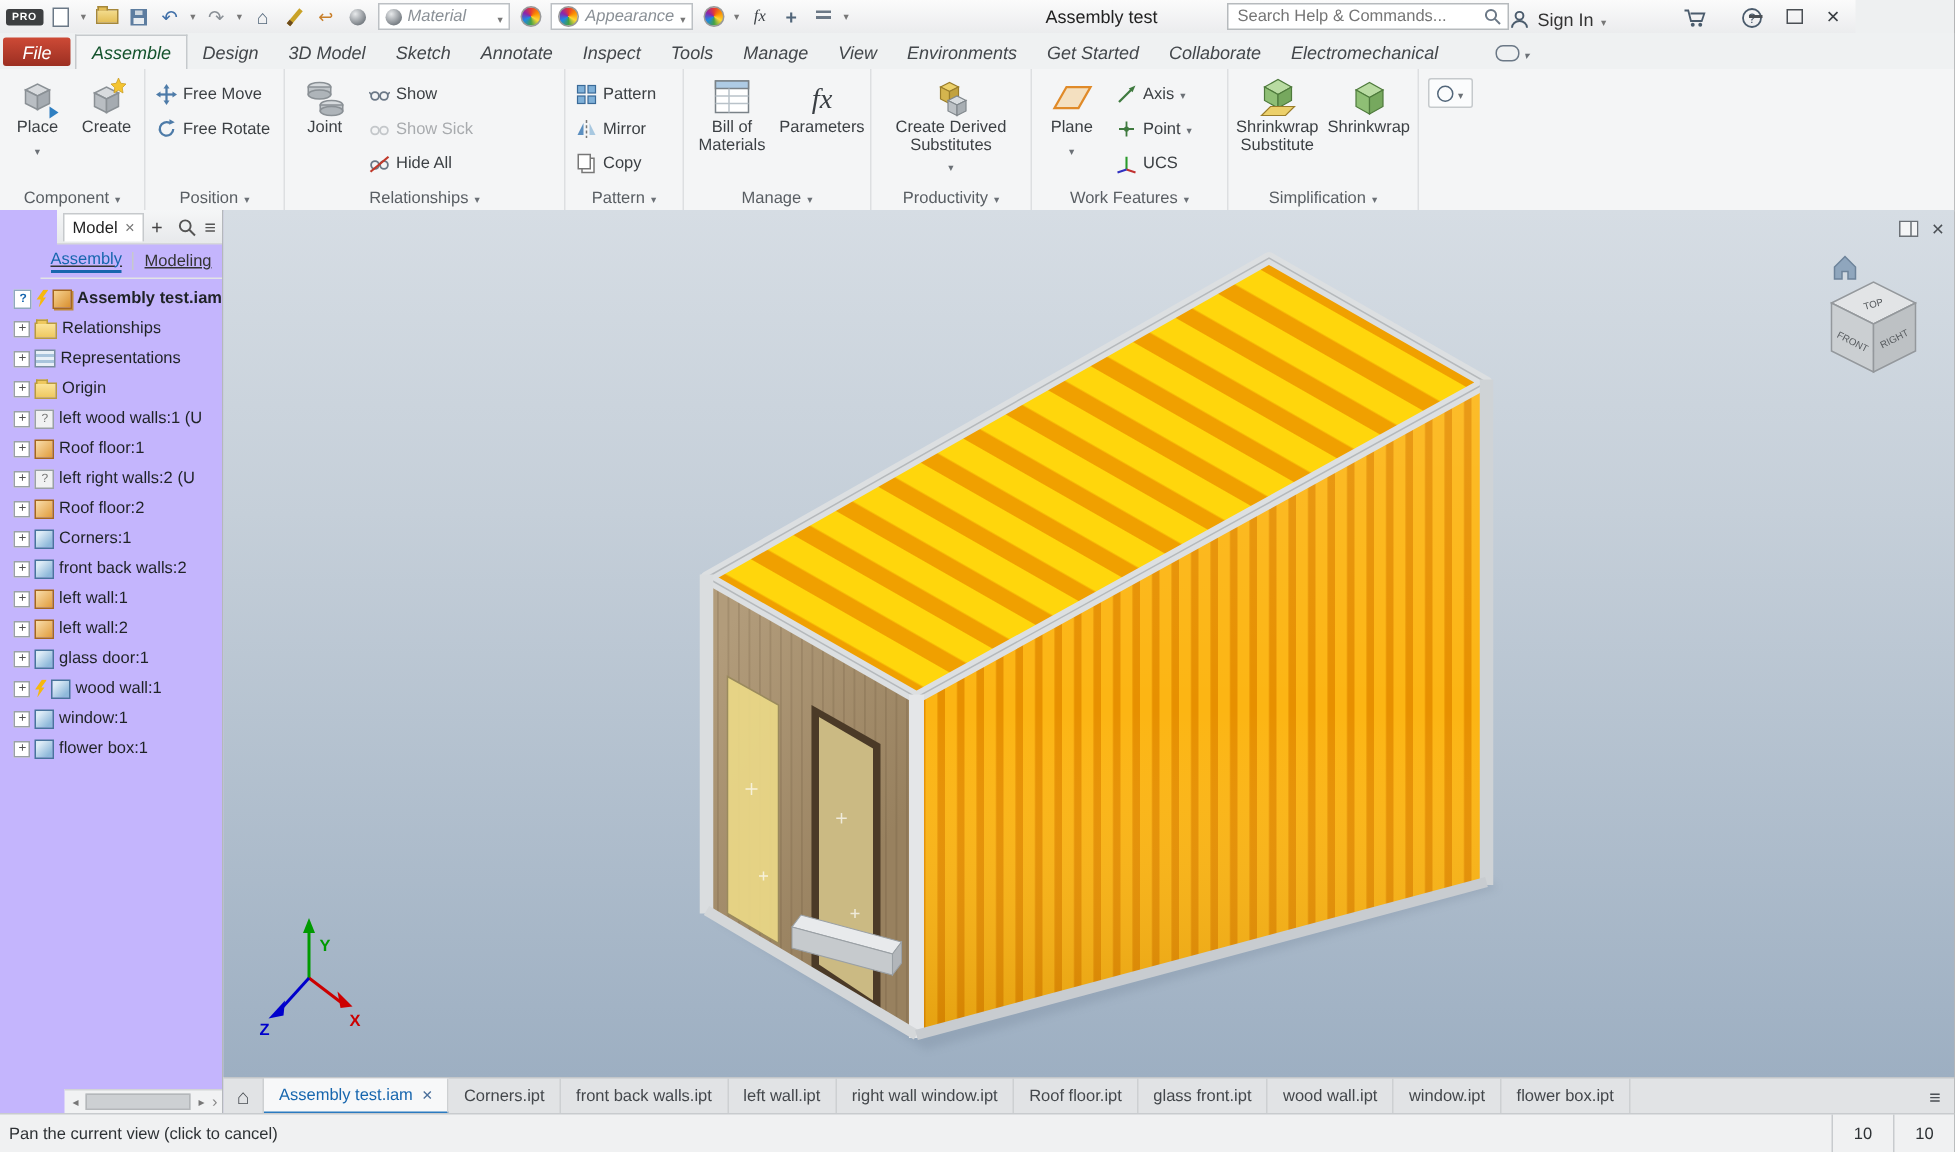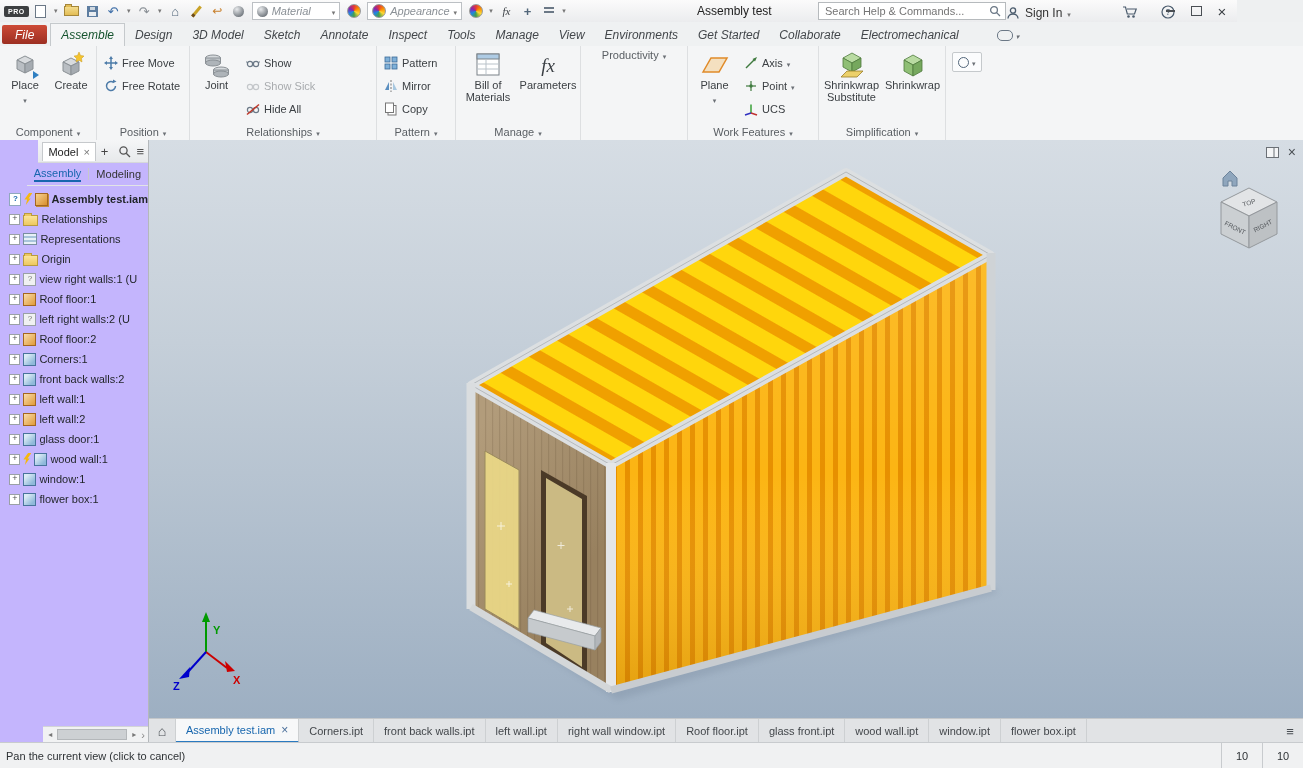--- a/index.html
+++ b/index.html
@@ -79,21 +79,21 @@
 
   
   .browser{position:absolute;left:0;top:140px;width:148px;height:602px;background:#c4b5fd;
     border-right:1px solid #b4b8bb;display:flex;flex-direction:column;align-items:flex-end;}
   .bheader{height:22px;background:linear-gradient(#f5f6f7,#e7e9eb);border-bottom:1px solid #d6d8da;
     display:flex;align-items:center;padding:0 4px;gap:5px;flex:none;}
   .btab{display:flex;align-items:center;gap:5px;background:#fff;border:1px solid #c6c9cc;border-bottom:none;height:18px;padding:0 5px;font-size:11px;color:#222;}
   .bclose::before{content:"×";font-size:11px;color:#777;}
   .badd::before{content:"+";font-size:13px;color:#444;}
   .bsp{flex:1;}
-  .bsub{height:22px;border-bottom:1px solid #e2e4e6;display:flex;align-items:center;padding:0 7px;gap:7px;font-size:11px;flex:none;}
+  .bsub{height:22px;border-bottom:1px solid #e2e4e6;display:flex;align-items:center;padding:0 7px;gap:7px;font-size:11px;flex:none;text-decoration:underline;}
   .bsub .asm{color:#1766ae;border-bottom:2px solid #1766ae;padding-bottom:1px;}
   .vsep{width:1px;height:12px;background:#c6c9cc;}
   .btree{flex:1;overflow:hidden;padding-top:3px;}
   .trow{display:flex;align-items:center;height:20px;gap:3px;padding-left:3px;white-space:nowrap;overflow:hidden;font-size:11px;color:#1f2326;}
   .trow.root .tlabel{font-weight:bold;}
   .tlabel{overflow:hidden;white-space:nowrap;}
   .exp{width:9px;height:9px;flex:none;border:1px solid #9aa0a5;background:#fff;font-size:9px;line-height:7px;text-align:center;color:#555;}
   .exp::before{content:"+";}
   .pi{width:11px;height:11px;flex:none;border:1px solid #49749c;background:linear-gradient(135deg,#dcebf6 20%,#8fb9da 80%);}
   .pi.orange{border-color:#a5671f;background:linear-gradient(135deg,#f9ddac,#e09b3a);}
@@ -425,20 +425,38 @@
           <span class="rlabel">Parameters</span>
         </div>
       </div>
       <div class="rpanel-label">
         <span>Manage</span>
           <span class="pdd"></span>
       </div>
     </div>
 
     <div class="rpanel" style="width:106px">
+      <div class="rpanel-content" style="justify-content:center">
+        <div class="rbig xwide">
+          <svg width="30" height="30">
+              <g stroke="#9a7d2a" stroke-width="0.8">
+                <polygon points="8,8 14,5 20,8 14,11" fill="#ecd06a"></polygon>
+                <polygon points="8,8 14,11 14,19 8,16" fill="#d4b44e"></polygon>
+                <polygon points="14,11 20,8 20,16 14,19" fill="#c2a23e"></polygon>
+              </g>
+              <g stroke="#80878c" stroke-width="0.8">
+                <polygon points="13,17 19,14 25,17 19,20" fill="#d9dde0"></polygon>
+                <polygon points="13,17 19,20 19,27 13,24" fill="#bcc1c5"></polygon>
+                <polygon points="19,20 25,17 25,24 19,27" fill="#a8aeb3"></polygon>
+              </g>
+            </svg>
+          <span class="rlabel">Create Derived Substitutes</span>
+          <span class="pdd"></span>
+        </div>
+      </div>
       <div class="rpanel-label">
         <span>Productivity</span>
           <span class="pdd"></span>
       </div>
     </div>
 
     <div class="rpanel" style="width:130px">
       <div class="rpanel-content">
         <div class="rbig">
           <svg width="30" height="30">
@@ -558,21 +576,21 @@
         <span class="tlabel">Representations</span>
       </div>
       <div class="trow">
         <span class="exp"></span>
         <span class="fi"></span>
         <span class="tlabel">Origin</span>
       </div>
       <div class="trow">
         <span class="exp"></span>
         <span class="pi unres"></span>
-        <span class="tlabel">view right walls:1 (U</span>
+        <span class="tlabel">left wood walls:1 (U</span>
       </div>
       <div class="trow">
         <span class="exp"></span>
         <span class="pi orange"></span>
         <span class="tlabel">Roof floor:1</span>
       </div>
       <div class="trow">
         <span class="exp"></span>
         <span class="pi unres"></span>
         <span class="tlabel">left right walls:2 (U</span>

